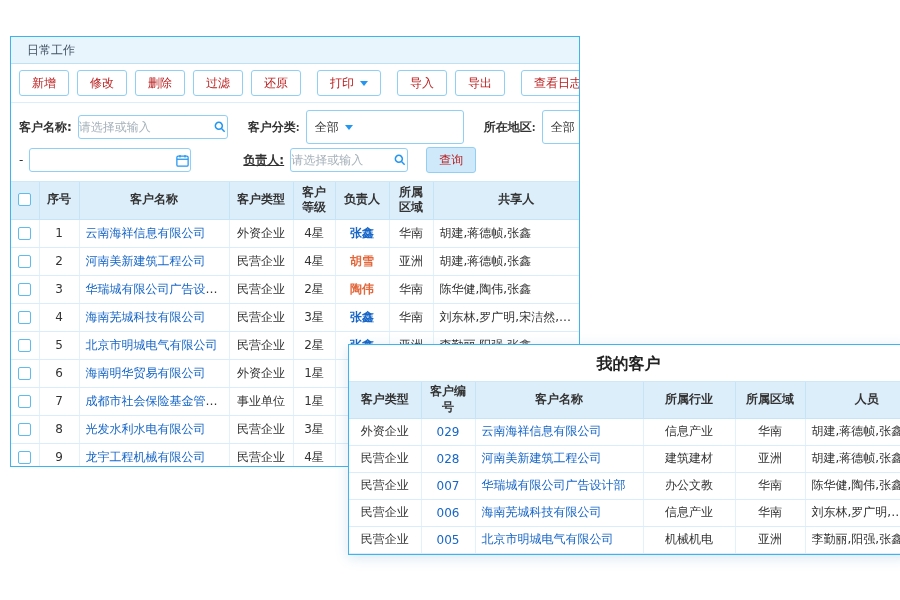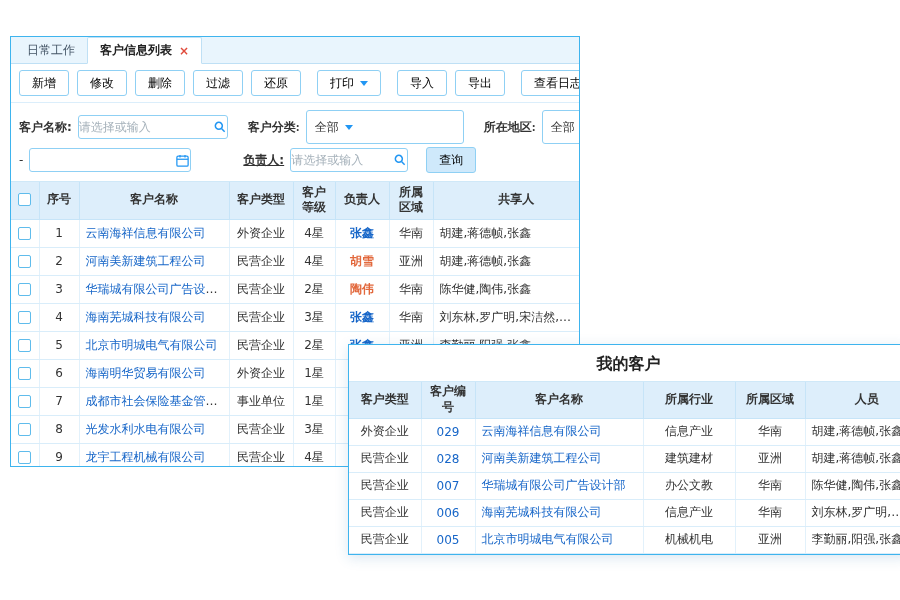--- a/index.html
+++ b/index.html
@@ -4,27 +4,27 @@
 <style>
   * { margin:0; padding:0; box-sizing:border-box; }
   html,body { width:900px; height:600px; background:#fff; }
   body { font-family:"DejaVu Sans","Liberation Sans",sans-serif; font-size:12px; color:#333; }
   .canvas { position:relative; width:900px; height:600px; overflow:hidden; background:#fff; }
 
   
   .main-panel { position:absolute; left:10px; top:36px; width:570px; height:431px;
     border:1px solid #3eb4ee; background:#fff; overflow:hidden; }
 
-  .tabbar { height:27px; background:#e9f5fd; border-bottom:1px solid #bfe0f5; display:flex; align-items:stretch; padding-left:4px; }
+  .tabbar { height:27px; background:#e9f5fd; border-bottom:1px solid #bfe0f5; display:flex; align-items:stretch; padding-left:4px;gap:17px; }
   .tab { display:flex; align-items:center; padding:0 12px; color:#456; cursor:pointer; }
   .tab.active { background:#fff; border:1px solid #bfe0f5; border-bottom:1px solid #fff; margin-bottom:-1px; font-weight:bold; color:#222; border-radius:2px 2px 0 0; }
   .tab-close { color:#e04b3c; font-weight:bold; margin-left:7px; cursor:pointer; }
 
   .toolbar { display:flex; align-items:center; gap:8px; padding:6px 8px; border-bottom:1px solid #dbeefb; }
-  .btn { background:#fff; border:1px solid #8fd0f4; color:#000000; border-radius:3px; height:24px; padding:12px 12px;
+  .btn { background:#fff; border:1px solid #8fd0f4; color:#b91c1c; border-radius:3px; height:24px; padding:12px 12px;
     font-size:12px; font-family:inherit; cursor:pointer; display:inline-flex; align-items:center; white-space:nowrap; }
   .btn-query { background:#cfe9fb; }
   .vdiv { width:1px; height:18px; background:#d4e9f7; }
   .caret { width:0; height:0; border-left:4px solid transparent; border-right:4px solid transparent; border-top:5px solid #2196f3; margin-left:6px; }
 
   .filterbar { padding:4px 8px 5px; border-bottom:1px solid #cfe8f8; overflow:hidden; }
   .frow { display:flex; align-items:center; white-space:nowrap; margin:3px 0; }
   .frow > * + * { margin-left:6px; }
   .ml-lg { margin-left:20px !important;font-family:Liberation Serif, serif; }
   .ml-xl { margin-left:52px !important;text-decoration:underline; }
@@ -61,24 +61,20 @@
 </head>
 <body>
 
 <div class="canvas">
 
   <div class="main-panel">
 
     <div class="tabbar">
       <div class="tab">
         <span>日常工作</span>
-      </div>
-      <div class="tab active">
-        <span>客户信息列表</span>
-        <span class="tab-close">×</span>
       </div>
     </div>
 
     <div class="toolbar">
       <button class="btn">新增</button>
       <button class="btn">修改</button>
       <button class="btn">删除</button>
       <button class="btn">过滤</button>
       <button class="btn">还原</button>
       <span class="vdiv"></span>

